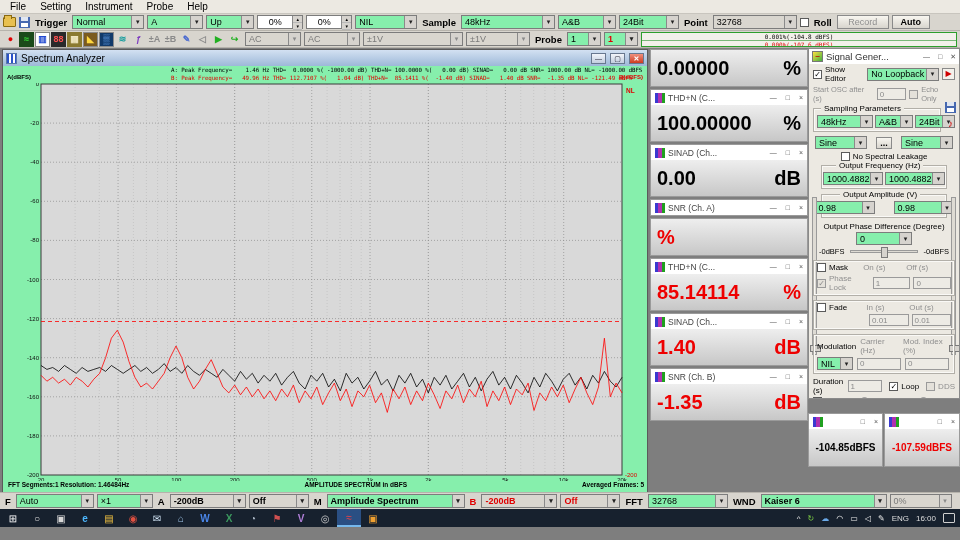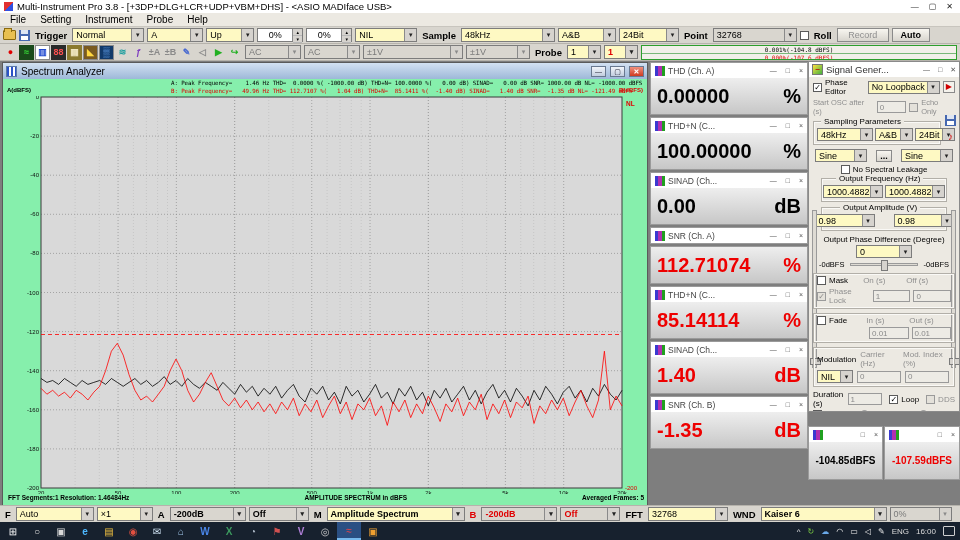--- a/index.html
+++ b/index.html
@@ -9,21 +9,21 @@
 
 .titlebar{height:13px;background:#fff;display:flex;align-items:center;gap:4px;padding:0 4px;font-size:9.5px;}
 .app-ico{width:9px;height:9px;background:linear-gradient(135deg,#e03030 50%,#3050e0 50%);flex:0 0 auto;}
 .flex-sp{flex:1;}
 .win-ctl{display:flex;gap:10px;font-size:8px;color:#222;padding-right:3px;}
 .menubar{height:14px;background:#ece9e2;display:flex;align-items:center;padding:0 3px;font-size:10px;border-bottom:1px solid #c8c5be;}
 .menu-item{padding:0 7px;}
 .trow{height:17px;background:#d8d5ce;display:flex;align-items:center;gap:3px;padding:0 3px;border-bottom:1px solid #b6b3ac;}
 .lbl{font-weight:bold;font-size:9.5px;white-space:nowrap;padding:0 2px;}
 .lbl.red{color:#e00000;}
-.dd{position:relative;height:14px;background:#fef9c3;border:1px solid #7c7c7c;font-size:9px;display:flex;align-items:center;padding:0 13px 0 3px;white-space:nowrap;overflow:hidden;flex:0 0 auto;}
+.dd{position:relative;height:14px;background:#86efac;border:1px solid #7c7c7c;font-size:9px;display:flex;align-items:center;padding:0 13px 0 3px;white-space:nowrap;overflow:hidden;flex:0 0 auto;}
 .dd::after{content:"▾";position:absolute;right:0;top:0;bottom:0;width:11px;background:#d6d3ce;border-left:1px solid #8a8a8a;display:flex;align-items:center;justify-content:center;font-size:7px;color:#222;}
 .dd.gray{background:#d9d6cf;}
 .dd.dis{background:#d9d6cf;color:#7a7a7a;}
 .dd.dis::after{color:#8a8a8a;}
 .dd.red{color:#e00000;font-weight:bold;}
 .dd.bold{font-weight:bold;}
 .spin{display:flex;height:14px;border:1px solid #7c7c7c;background:#fff;flex:0 0 auto;}
 .spin-v{flex:1;display:flex;align-items:center;justify-content:center;font-size:9px;}
 .spin-btns{display:flex;flex-direction:column;width:10px;border-left:1px solid #8a8a8a;}
 .spin-btns i{flex:1;font-style:normal;font-size:5px;line-height:6px;text-align:center;background:#d6d3ce;border-bottom:1px solid #b8b8b8;}
@@ -98,30 +98,20 @@
 .tk{width:24px;height:18px;display:flex;align-items:center;justify-content:center;font-size:10px;flex:0 0 auto;}
 .tk.active{background:#3c5b82;border-bottom:2px solid #76b9ed;}
 .tray{margin-left:auto;display:flex;align-items:center;gap:7px;font-size:8px;padding-right:5px;}
 .tray-note{width:12px;height:10px;border:1px solid #cfcfcf;border-radius:1px;}
 </style>
 </head>
 <body>
 
 <div class="screen">
 
-  <div class="titlebar">
-    <span class="app-ico"></span>
-    <span>Multi-Instrument Pro 3.8   -   [+3DP+DLG+LCR+UDP+VBM+DHS]   -   &lt;ASIO MADIface USB&gt;</span>
-    <span class="flex-sp"></span>
-    <span class="win-ctl">
-      <span>—</span>
-      <span>▢</span>
-      <span>✕</span>
-    </span>
-  </div>
 
   <div class="menubar" id="menubar">
       <span class="menu-item">File</span>
       <span class="menu-item">Setting</span>
       <span class="menu-item">Instrument</span>
       <span class="menu-item">Probe</span>
       <span class="menu-item">Help</span>
     </div>
 
   <div class="trow">
@@ -275,29 +265,20 @@
         </svg>
       <div class="sw-footer">
         <span>FFT Segments:1   Resolution: 1.46484Hz</span>
         <span>AMPLITUDE SPECTRUM in dBFS</span>
         <span>Averaged Frames: 5</span>
       </div>
     </div>
 
     <div class="ddp-col" id="ddp-col">
         <div class="ddp">
-          <div class="ddp-title">
-            <span class="ddp-ico"></span>
-            <span>THD (Ch. A)</span>
-            <span class="ddp-btns">
-              <span>—</span>
-              <span>□</span>
-              <span>×</span>
-            </span>
-          </div>
           <div class="ddp-val" style="color: rgb(0, 0, 0);">
             <span>0.00000</span>
             <span>%</span>
           </div>
         </div>
         <div class="ddp">
           <div class="ddp-title">
             <span class="ddp-ico"></span>
             <span>THD+N (C...</span>
             <span class="ddp-btns">
@@ -332,21 +313,20 @@
             <span>SNR (Ch. A)</span>
             <span class="ddp-btns">
               <span>—</span>
               <span>□</span>
               <span>×</span>
             </span>
           </div>
         </div>
         <div class="ddp">
           <div class="ddp-val" style="color: rgb(238, 0, 0);">
-            <span>112.71074</span>
             <span>%</span>
           </div>
         </div>
         <div class="ddp">
           <div class="ddp-title">
             <span class="ddp-ico"></span>
             <span>THD+N (C...</span>
             <span class="ddp-btns">
               <span>—</span>
               <span>□</span>
@@ -394,21 +374,21 @@
       <div class="sg-title">
         <span class="sg-ico">~</span>
         <span>Signal Gener...</span>
         <span class="flex-sp"></span>
         <span style="font-size:7px;color:#555">—</span>
         <span style="font-size:7px;color:#555;margin:0 5px">□</span>
         <span style="font-size:7px;color:#555">✕</span>
       </div>
       <div class="sg-row">
         <span class="cb on"></span>
-        <span>Phase Editor</span>
+        <span>Show Editor</span>
         <span class="dd sg-dd" style="width:72px">No Loopback</span>
         <span class="sg-play">▶</span>
       </div>
       <div class="sg-row">
         <span class="dim" style="font-size:7.5px">Start OSC after (s)</span>
         <span class="fld dis" style="width:30px">0</span>
         <span class="cb dis"></span>
         <span class="dim" style="font-size:7.5px">Echo Only</span>
       </div>
       <div class="group" style="margin-right:18px">

